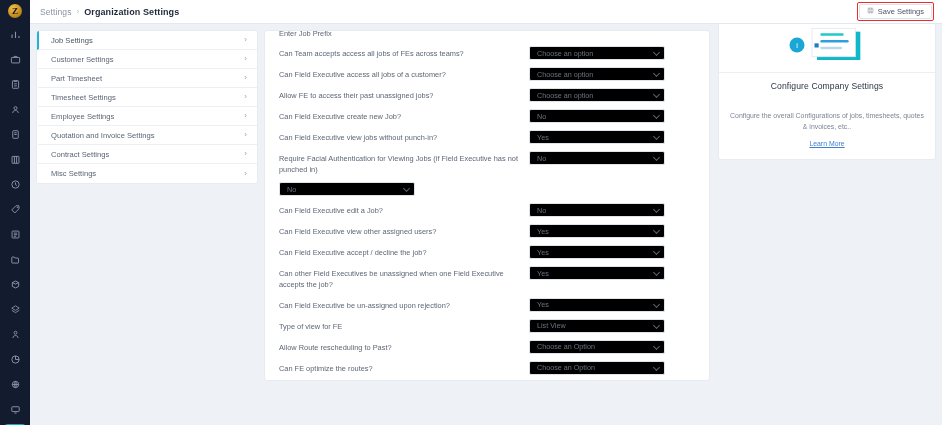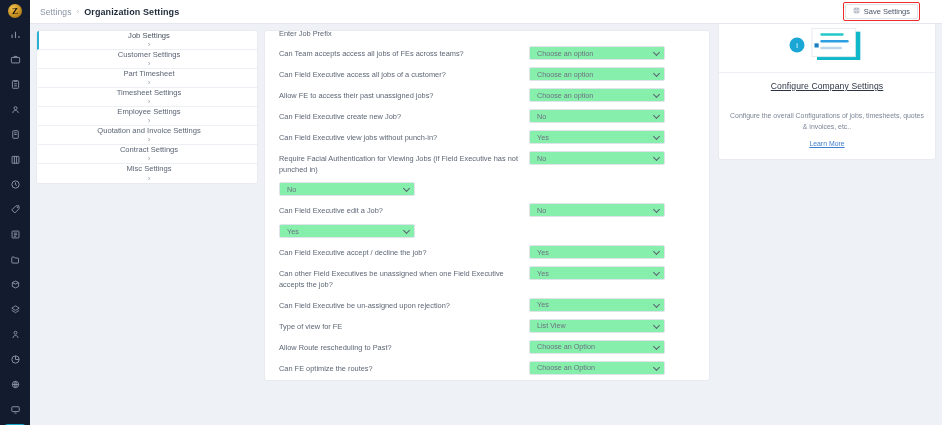--- a/index.html
+++ b/index.html
@@ -49,21 +49,21 @@
     display: flex; align-items: center;
     padding: 0 10px;
     border-bottom: 1px solid #e4e8ee;
     position: relative;
   }
   .crumb { font-size: 8.5px; color: #8a93a3; letter-spacing: .1px; }
   .crumb-sep { font-size: 8px; color: #b6bdc9; margin: 0 5px; }
   .crumb-current { font-size: 9px; color: #1d2939; font-weight: bold; letter-spacing: .1px; }
 
   .save-wrap {
-    position: absolute; right: 22px; top: 2px;
+    position: absolute; right: 8px; top: 2px;
     border: 1.6px solid #ee2b2b;
     border-radius: 2px;
     padding: 1px;
   }
   .save-btn {
     display: flex; align-items: center; gap: 4px;
     background: #ffffff;
     border: 1px solid #dfe3ea;
     border-radius: 2px;
     padding: 2px 7px;
@@ -86,21 +86,20 @@
     overflow: hidden;
   }
   .navitem {
     height: 19px;
     display: flex; align-items: center; justify-content: space-between;
     padding: 0 10px 0 12px;
     border-bottom: 1px solid #eceff3;
     border-left: 2px solid transparent;
     font-size: 7.6px; color: #5b6475;
     background: #fff;
-    flex-direction: column;
   }
   .navitem:last-child { border-bottom: none; }
   .navitem.active { border-left-color: #25b0d4; color: #4b5563; }
   .chev { color: #9aa3b2; font-size: 8px; line-height: 1; }
 
   
   .formcol {
     flex: 1 1 auto;
     background: #ffffff;
     border: 1px solid #e7eaef;
@@ -120,21 +119,21 @@
     font-size: 7.4px; color: #5d6675; line-height: 1.5;
     padding-top: 2px; padding-right: 10px;
   }
   .req { color: #e23b3b; }
   .fctl { flex: 1 1 auto; max-width: 136px; }
   .sel {
     position: relative;
     height: 14px;
     border: 1px solid #dfe3ea;
     border-radius: 2px;
-    background: #86efac;
+    background: #000000;
     display: flex; align-items: center;
     padding: 0 16px 0 7px;
     font-size: 7.2px; color: #6b7280;
   }
   .sel .caret {
     position: absolute; right: 5px; top: 50%;
     width: 5px; height: 5px; margin-top: -3px;
     border-right: 1.2px solid #5a6170;
     border-bottom: 1.2px solid #5a6170;
     transform: rotate(45deg);
@@ -165,21 +164,21 @@
     background: #ffffff; border: 1px solid #e7eaef; border-radius: 3px;
     overflow: hidden; position: relative; top: -10px;
   }
   .promo-art {
     height: 52px; background: #fff;
     display: flex; align-items: center; justify-content: center;
     border-bottom: 1px solid #eceff3;
     overflow: hidden;
   }
   .promo-body { padding: 8px 10px 9px 10px; text-align: center; }
-  .promo-title { font-size: 8.6px; color: #2c3444; margin-bottom: 20px; letter-spacing: .1px; text-decoration: underline; }
+  .promo-title { font-size: 8.6px; color: #2c3444; margin-bottom: 20px; letter-spacing: .1px; }
   .promo-desc { font-size: 6.9px; color: #7b8595; line-height: 1.55; }
   .promo-link {
     display: inline-block; margin-top: 6px;
     font-size: 6.9px; color: #3f7fd0; text-decoration: underline;
   }
 </style>
 </head>
 <body>
 
 <div class="app">
@@ -461,20 +460,21 @@
             <div class="flabel">Can Field Executive edit a Job?</div>
             <div class="fctl">
               <div class="sel">
                 <span>No</span>
                 <span class="caret"></span>
               </div>
             </div>
           </div>
 
           <div class="frow">
+            <div class="flabel">Can Field Executive view other assigned users?</div>
             <div class="fctl">
               <div class="sel">
                 <span>Yes</span>
                 <span class="caret"></span>
               </div>
             </div>
           </div>
 
           <div class="frow">
             <div class="flabel">Can Field Executive accept / decline the job?</div>

